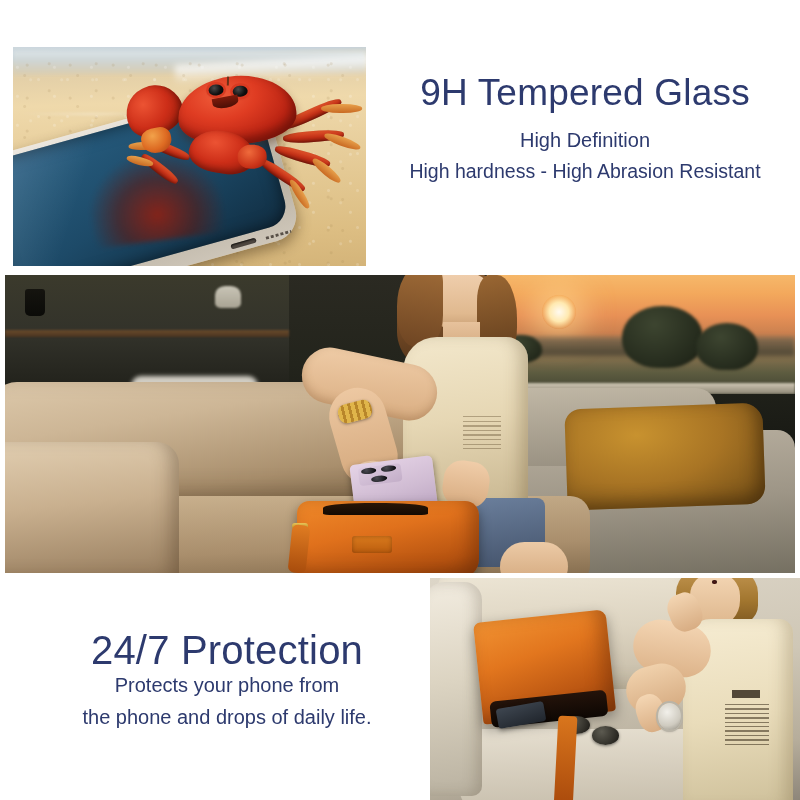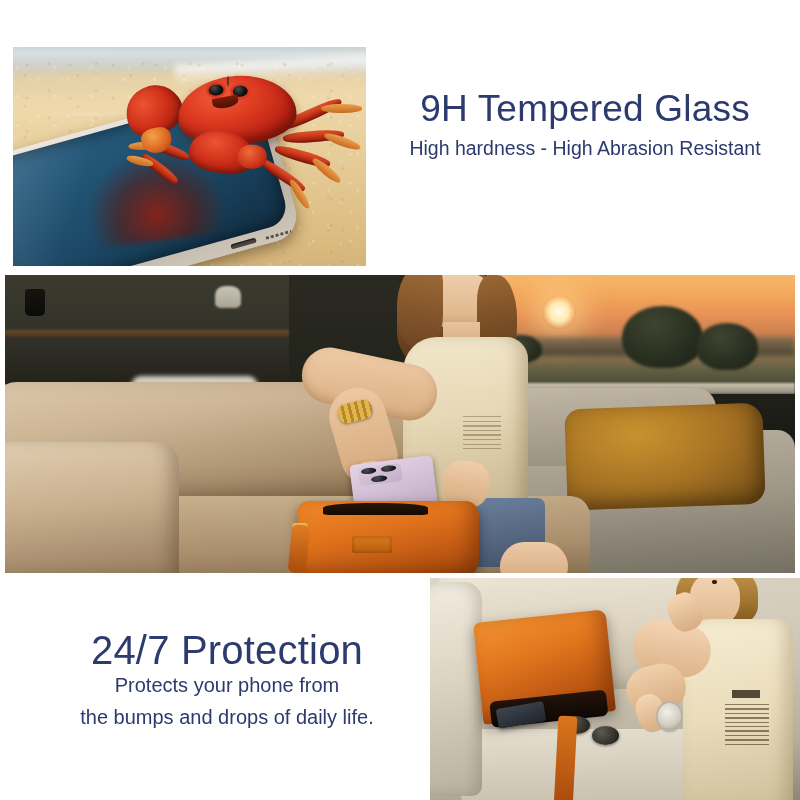--- a/index.html
+++ b/index.html
@@ -535,21 +535,21 @@
   .w2-hand-top {
     position:absolute; left:22%; top:10%; width:18%; height:16%;
     border-radius:40%;
     background:linear-gradient(180deg,#f3d5b2,#d8ad83);
     transform:rotate(-22deg);
   }
 
   
   .tb { position:absolute; color:#2d3a6e; }
   #text-glass {
-    left:380px; top:88px; width:410px;
+    left:380px; top:72px; width:410px;
     text-align:center;
   }
   #text-glass .headline {
     font-size:37px; line-height:1.12; font-weight:400;
     letter-spacing:.2px; white-space:nowrap;
   }
   #text-glass .sub1 {
     margin-top:15px; font-size:20px; line-height:1.2; font-weight:400;
   }
   #text-glass .sub2 {
@@ -608,20 +608,21 @@
         <div class="eye l"></div>
         <div class="eye r"></div>
         <div class="mouth"></div>
       </div>
       <div class="claw big-r"></div>
     </div>
   </div>
 
   <div class="tb" id="text-glass">
     <div class="headline">9H Tempered Glass</div>
+    <div class="sub1">High Definition</div>
     <div class="sub2">High hardness - High Abrasion Resistant</div>
   </div>
 
   <div class="panel" id="panel-living">
     <div class="room-bg"></div>
 
     <div class="shelf-unit">
       <div class="vase-dark"></div>
       <div class="lamp-light"></div>
       <div class="shelf-board" style="top:40%;"></div>
@@ -676,21 +677,21 @@
       <div class="bag-open"></div>
       <div class="bag-tag"></div>
       <div class="bag-buckle"></div>
       <div class="bag-strap"></div>
     </div>
   </div>
 
   <div class="tb" id="text-protect">
     <div class="headline">24/7 Protection</div>
     <div class="sub1">Protects your phone from</div>
-    <div class="sub2">the bumps and drops of daily life.</div>
+    <div class="sub2">the phone and drops of daily life.</div>
   </div>
 
   <div class="panel" id="panel-spill">
     <div class="spill-bg"></div>
     <div class="sofa2-back"></div>
     <div class="sofa2-seat"></div>
     <div class="sofa2-arm"></div>
 
     <div class="w2">
       <div class="w2-hair"></div>

